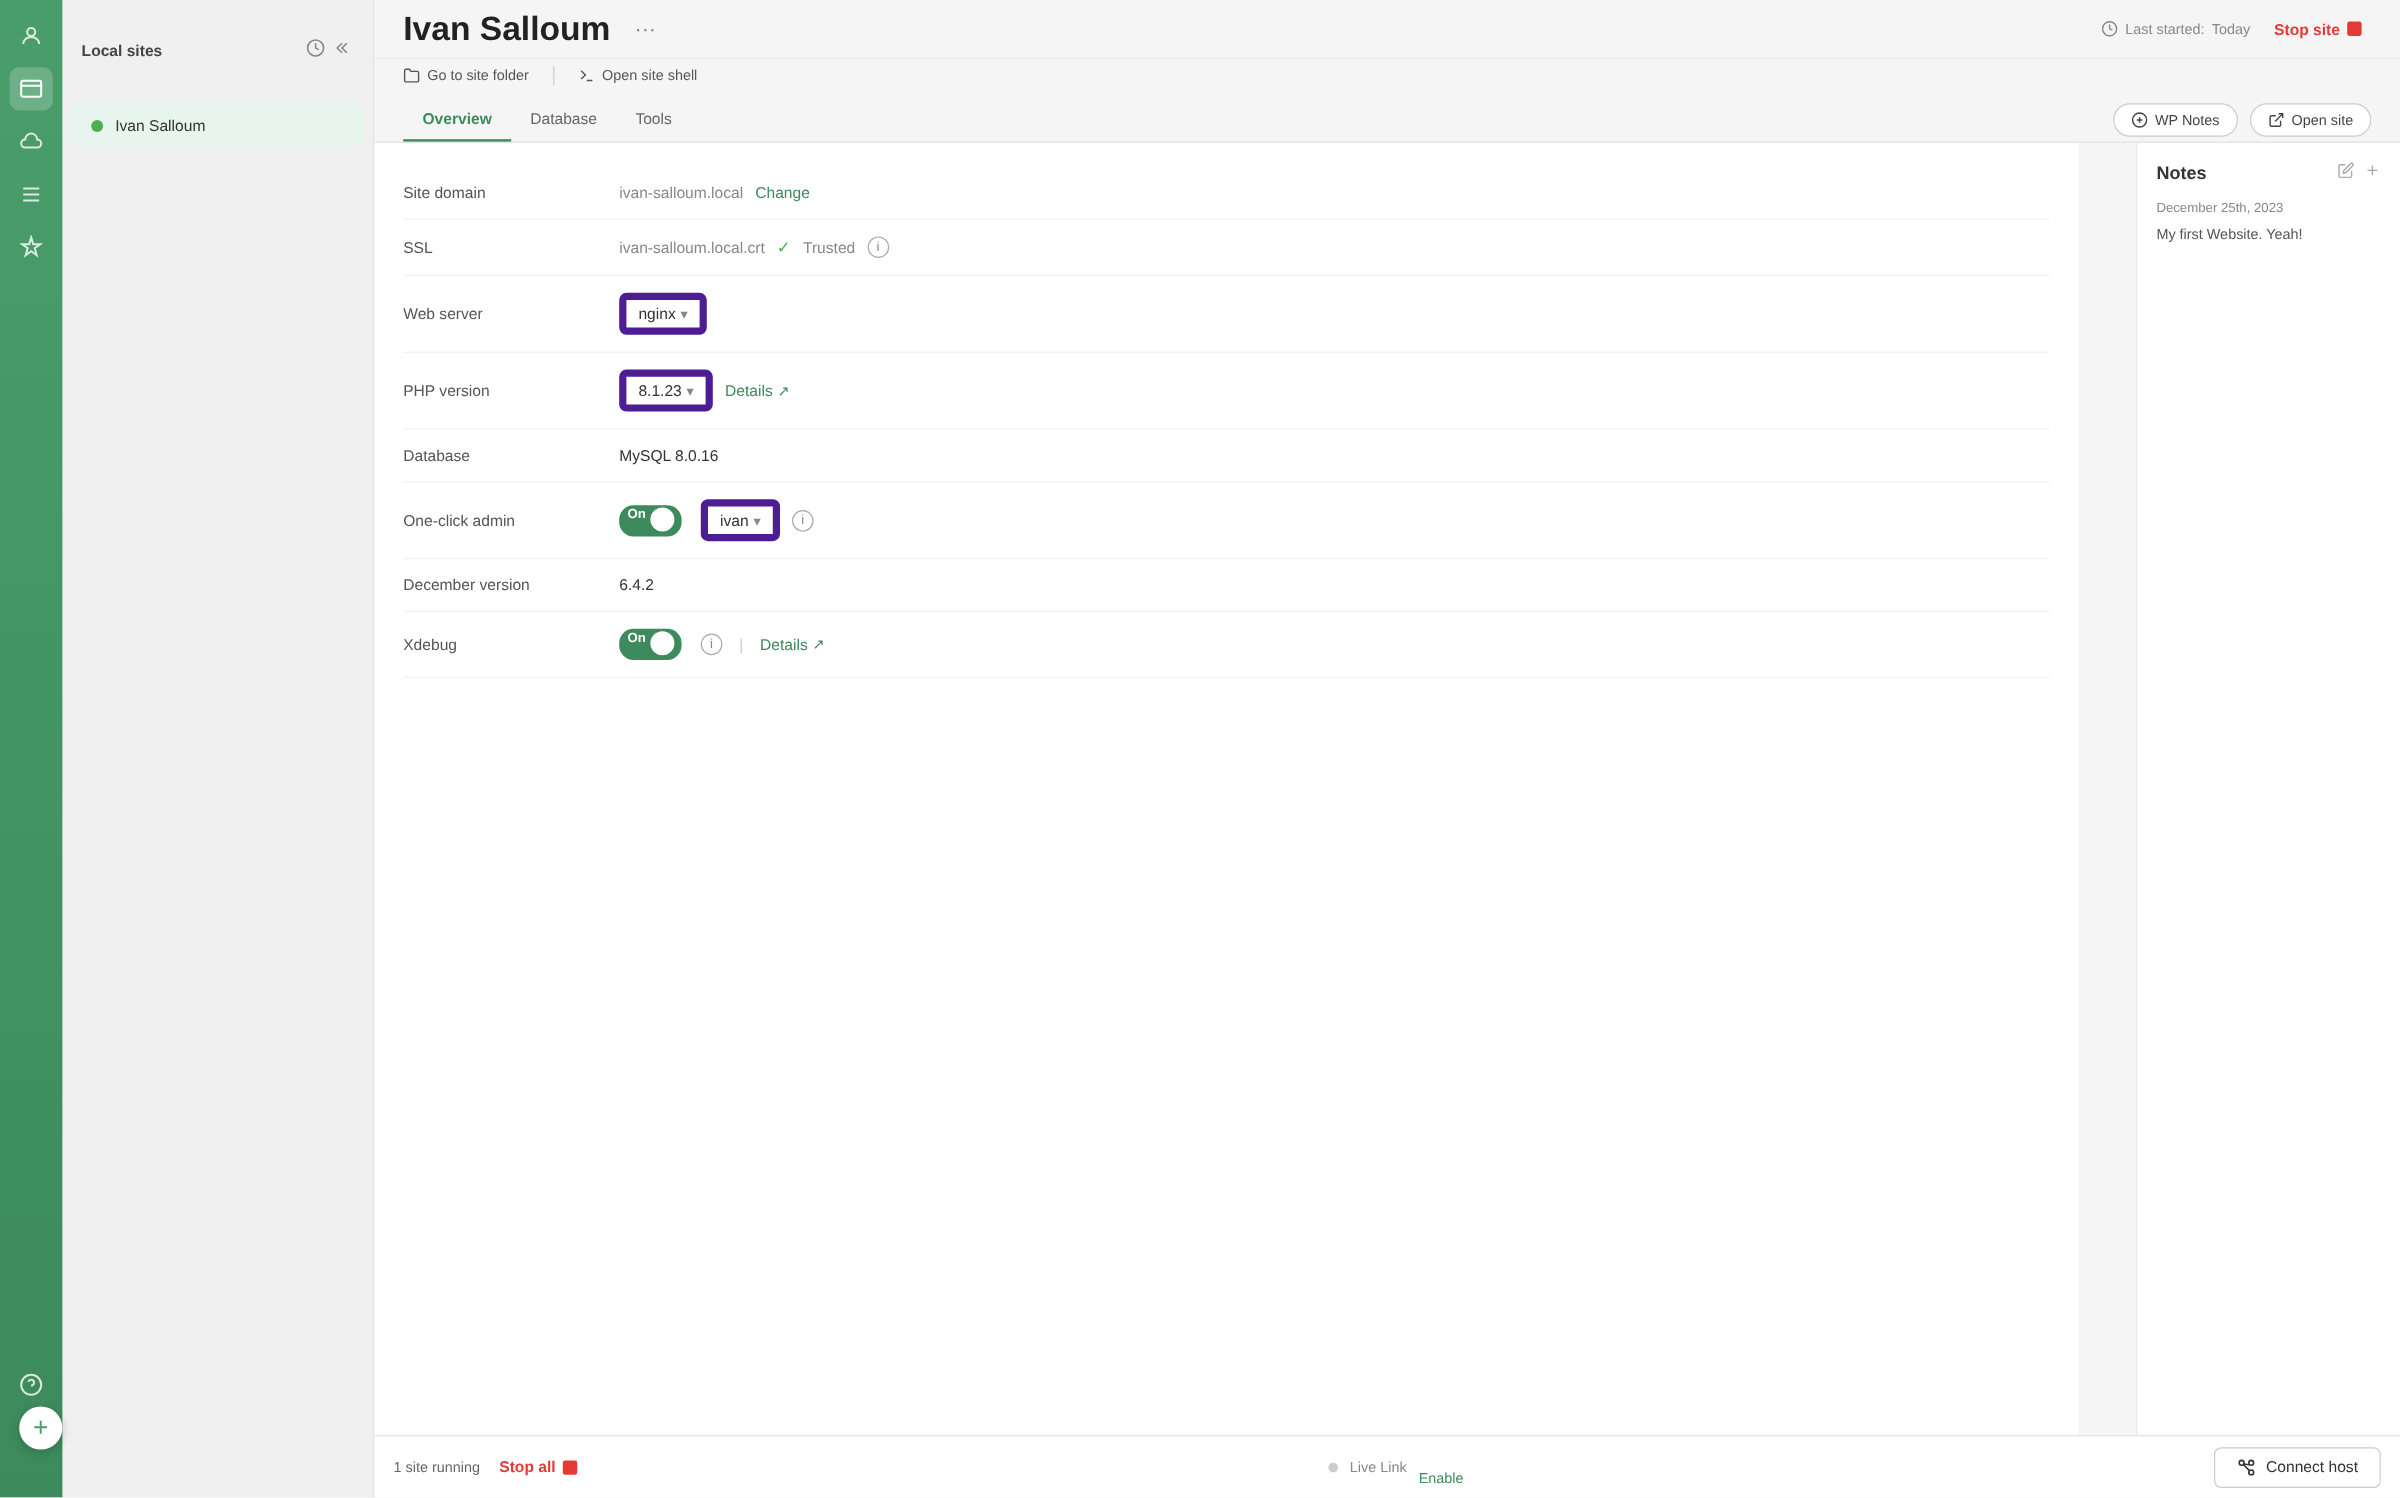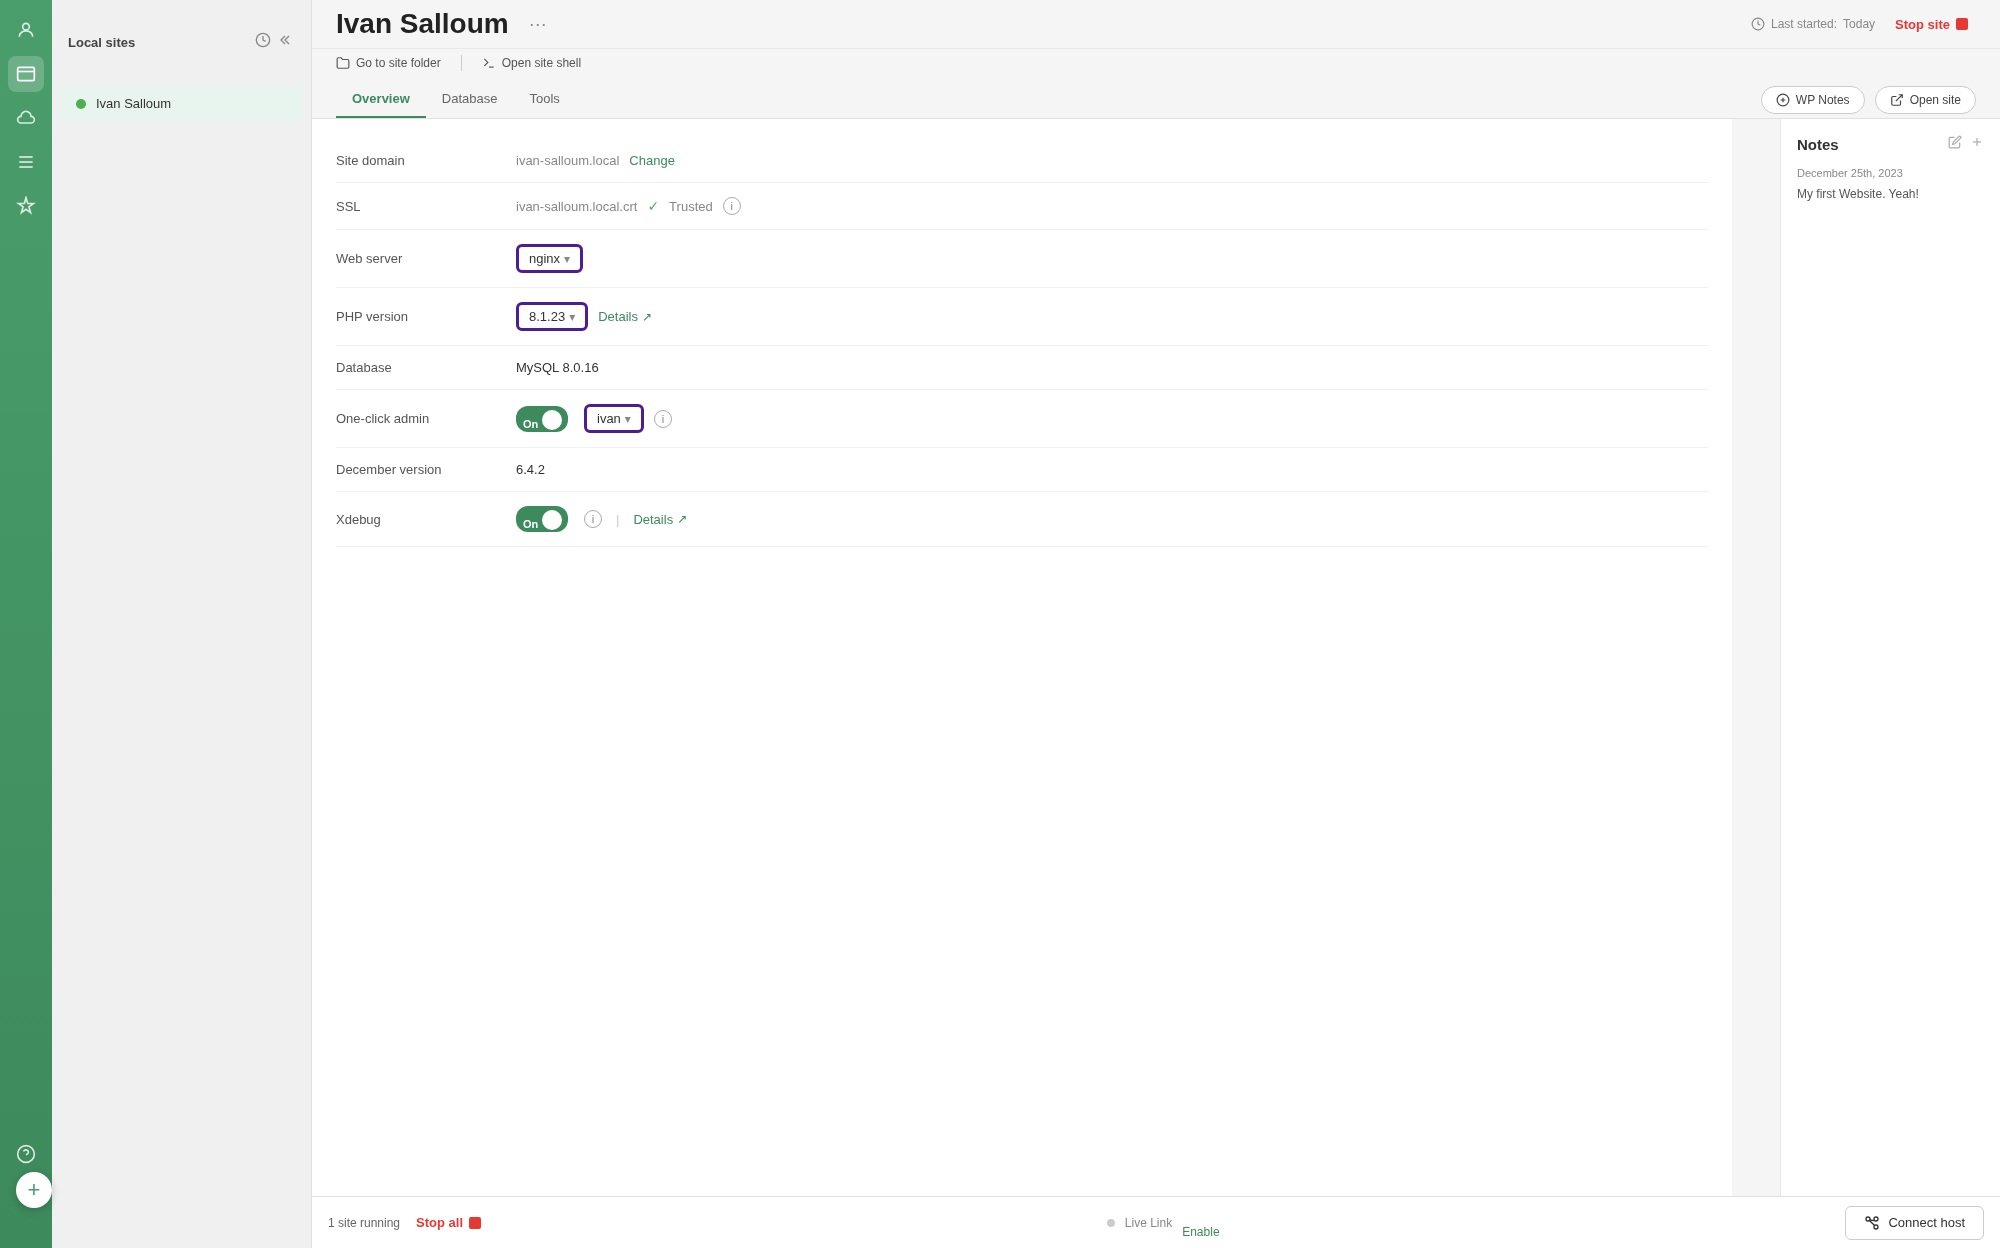--- a/index.html
+++ b/index.html
@@ -275,21 +275,21 @@
       align-items: center;
       justify-content: center;
       font-size: 11px;
       color: #888;
       cursor: pointer;
     }
     .select-wrapper {
       display: flex;
       align-items: center;
       gap: 4px;
-      border: 3px solid #4c1d95;
+      border: 6px solid #4c1d95;
       border-radius: 6px;
       padding: 4px 10px;
       background: white;
       cursor: pointer;
       font-size: 13px;
     }
     .select-arrow { color: #888; font-size: 12px; }
     .details-link {
       display: flex;
       align-items: center;
@@ -297,21 +297,21 @@
       color: #3d8a5c;
       cursor: pointer;
       font-size: 13px;
       font-weight: 500;
     }
     .external-icon { font-size: 12px; }
 
     
     .toggle {
       display: flex;
-      align-items: flex-end;
+      align-items: flex-start;
       background: #3d8a5c;
       border-radius: 12px;
       padding: 2px 20px 2px 2px;
       cursor: pointer;
       gap: 4px;
       width: 52px;
       height: 26px;
       position: relative;
     }
     .toggle-knob {

